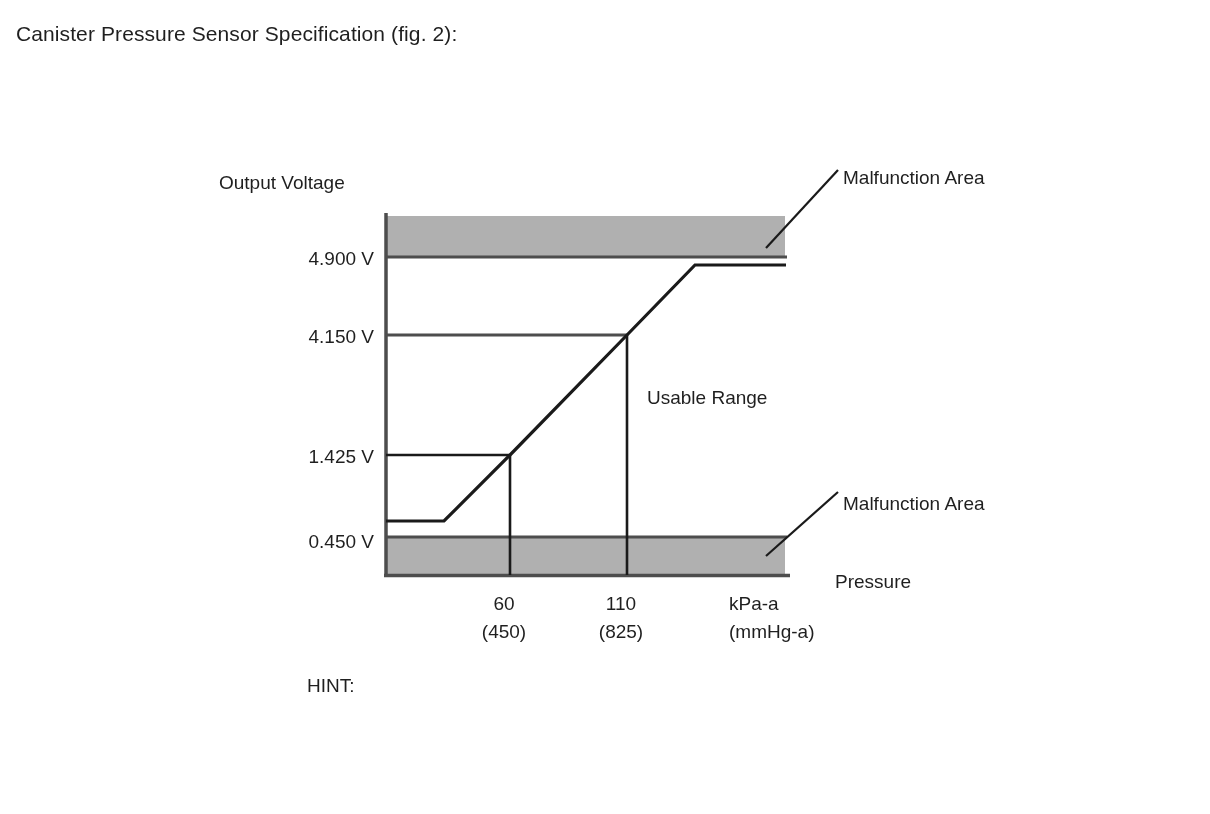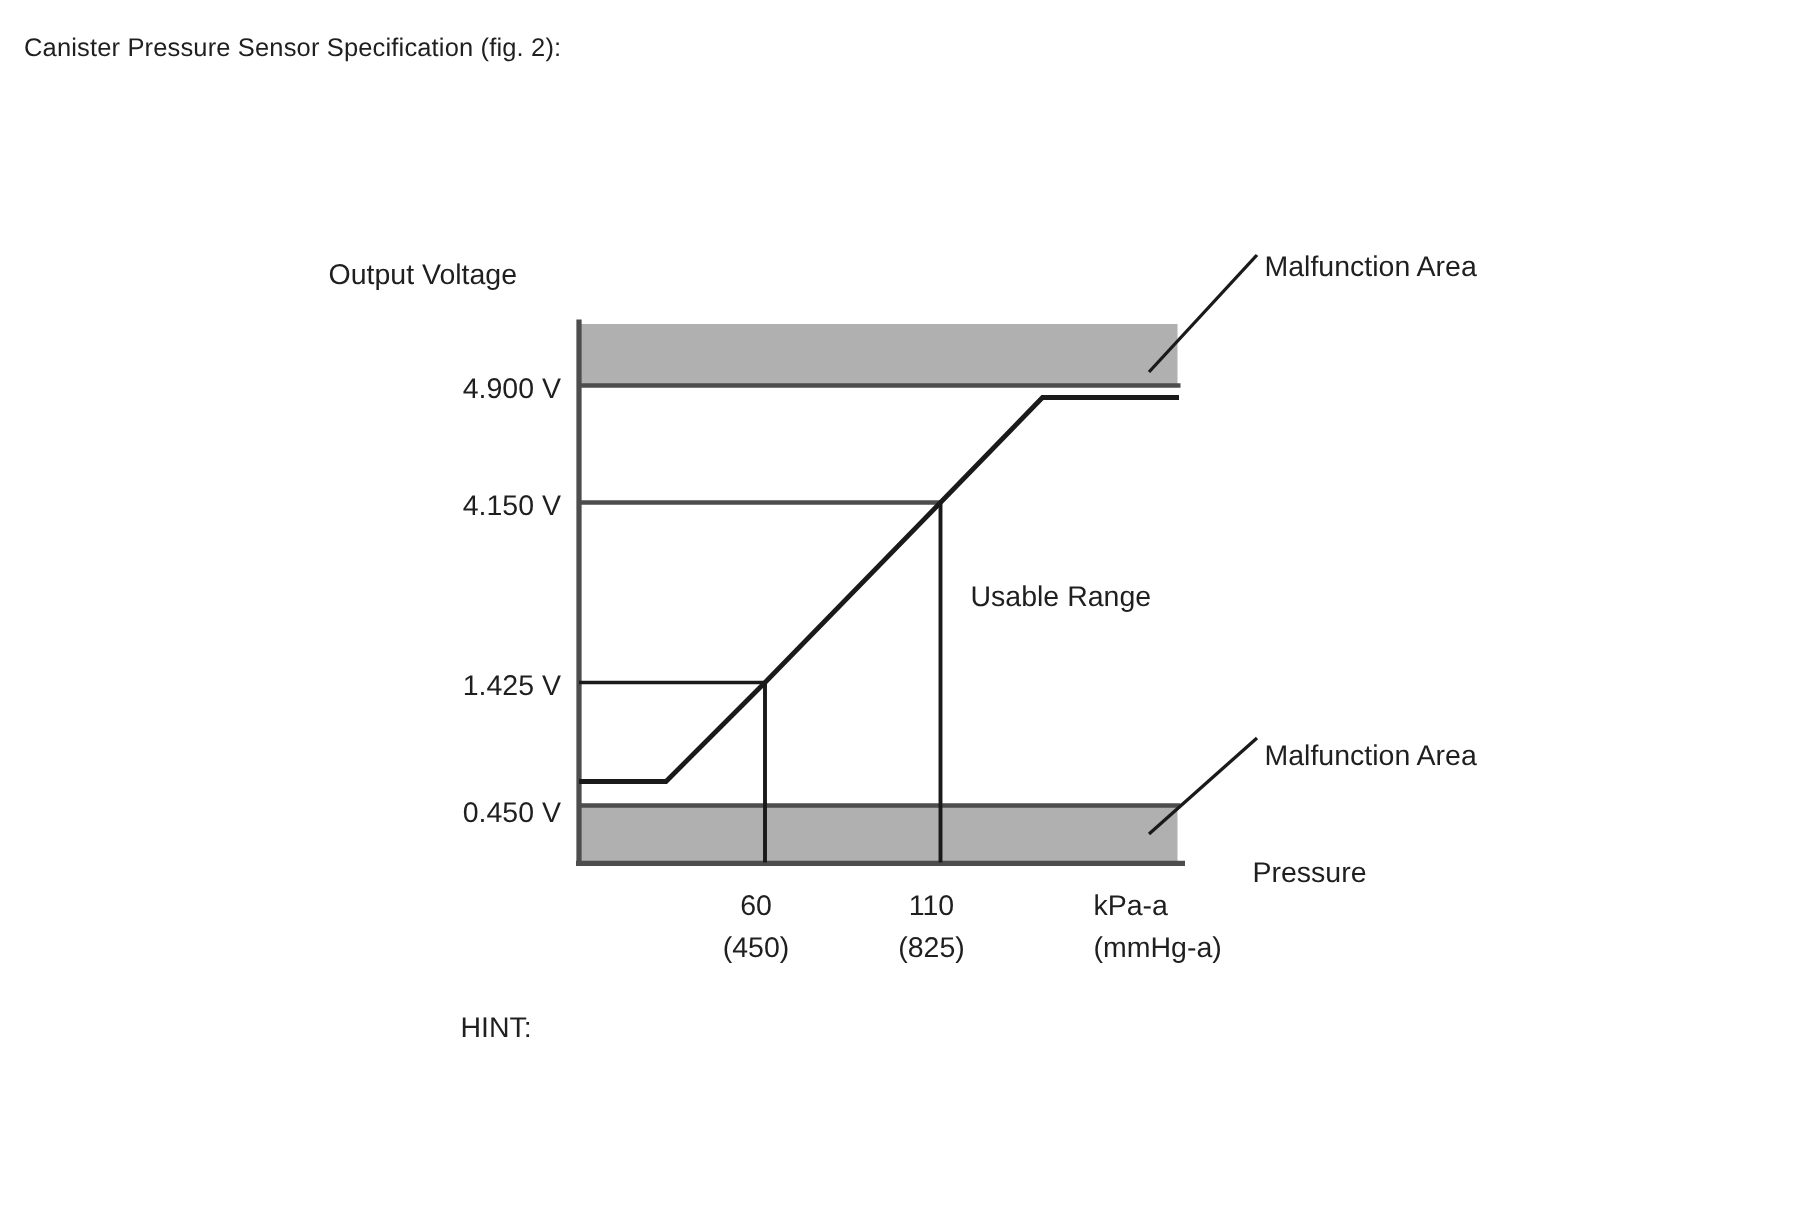--- a/index.html
+++ b/index.html
@@ -14,21 +14,21 @@
     height: 814px;
     position: relative;
     font-family: "Liberation Sans", sans-serif;
     color: #1a1a1a;
     overflow: hidden;
   }
   #page-title {
     position: absolute;
     left: 16px;
     top: 22px;
-    font-size: 17px;
+    font-size: 21px;
     letter-spacing: 0.1px;
     color: #1f1f1f;
     white-space: nowrap;
   }
   #figure-area {
     position: absolute;
     left: 0;
     top: 0;
     width: 1022px;
     height: 814px;

